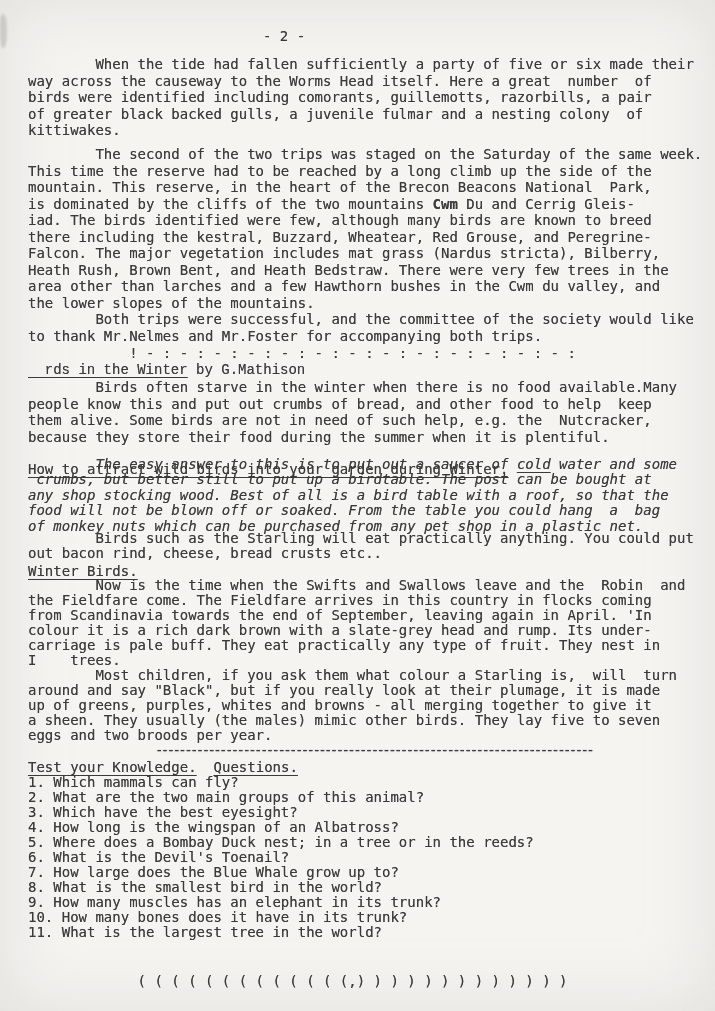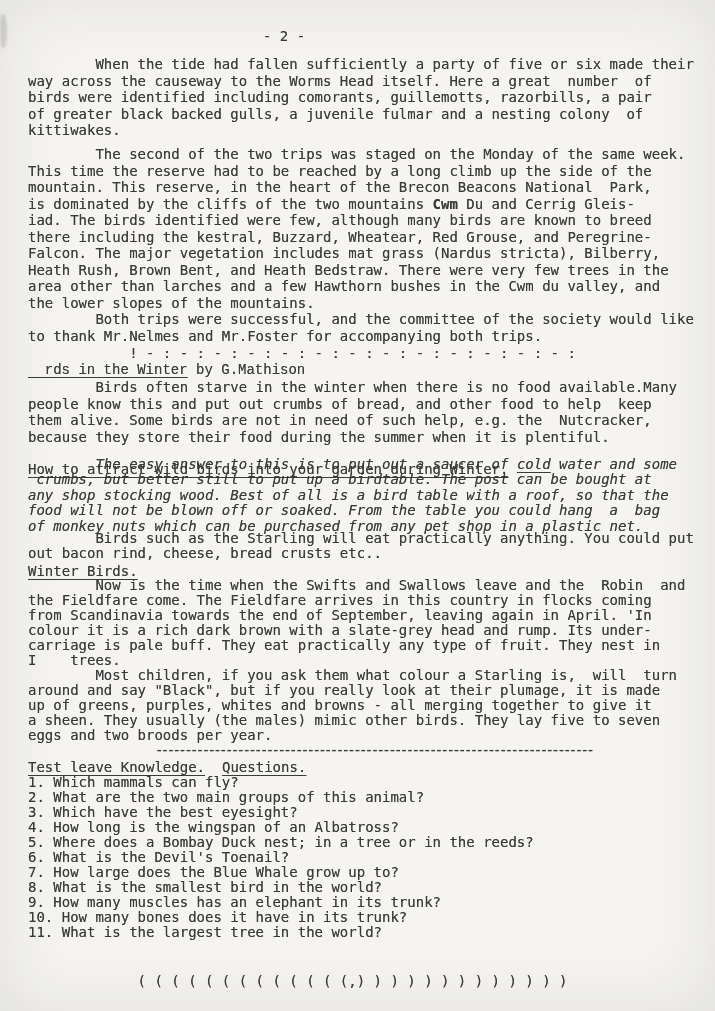--- a/index.html
+++ b/index.html
@@ -61,21 +61,21 @@
   <div class="smudge"></div>
 
   <div class="t" style="left:263px; top:28px;">- 2 -</div>
 
   <div class="t" style="top:56px;">        When the tide had fallen sufficiently a party of five or six made their
 way across the causeway to the Worms Head itself. Here a great  number  of
 birds were identified including comorants, guillemotts, razorbills, a pair
 of greater black backed gulls, a juvenile fulmar and a nesting colony  of
 kittiwakes.</div>
 
-  <div class="t" style="top:146px;"><span>        The second of the two trips was staged on the Monday of the same week.
+  <div class="t" style="top:146px;"><span>        The second of the two trips was staged on the Saturday of the same week.
 This time the reserve had to be reached by a long climb up the side of the
 mountain. This reserve, in the heart of the Brecon Beacons National  Park,
 is dominated by the cliffs of the two mountains </span><span class="b">Cwm</span><span> Du and Cerrig Gleis-
 iad. The birds identified were few, although many birds are known to breed
 there including the kestral, Buzzard, Wheatear, Red Grouse, and Peregrine-
 Falcon. The major vegetation includes mat grass (Nardus stricta), Bilberry,
 Heath Rush, Brown Bent, and Heath Bedstraw. There were very few trees in the
 area other than larches and a few Hawthorn bushes in the Cwm du valley, and
 the lower slopes of the mountains.
         Both trips were successful, and the committee of the society would like
@@ -111,20 +111,20 @@
 
   <div class="t lh15" style="top:578px;">        Now is the time when the Swifts and Swallows leave and the  Robin  and
 the Fieldfare come. The Fieldfare arrives in this country in flocks coming
 from Scandinavia towards the end of September, leaving again in April. 'In
 colour it is a rich dark brown with a slate-grey head and rump. Its under-
 carriage is pale buff. They eat practically any type of fruit. They nest in
 I    trees.</div>
 
   <div class="t rule-line" style="top:742px;">---------------------------------------------------------------------------</div>
 
-  <div class="t" style="top:759px;"><span class="u">Test leave Knowledge.</span><span class="u quiz-sub">Questions.</span></div>
+  <div class="t" style="top:759px;"><span class="u">Test your Knowledge.</span><span class="u quiz-sub">Questions.</span></div>
 
   <div class="t" style="top:775px;"><div class="question-line">1. Which mammals can fly?</div><div class="question-line">2. What are the two main groups of this animal?</div><div class="question-line">3. Which have the best eyesight?</div><div class="question-line">4. How long is the wingspan of an Albatross?</div><div class="question-line">5. Where does a Bombay Duck nest; in a tree or in the reeds?</div><div class="question-line">6. What is the Devil's Toenail?</div><div class="question-line">7. How large does the Blue Whale grow up to?</div><div class="question-line">8. What is the smallest bird in the world?</div><div class="question-line">9. How many muscles has an elephant in its trunk?</div><div class="question-line">10. How many bones does it have in its trunk?</div><div class="question-line">11. What is the largest tree in the world?</div></div>
 
 
   <div class="t" style="top:973px;">             ( ( ( ( ( ( ( ( ( ( ( ( (,) ) ) ) ) ) ) ) ) ) ) ) )</div>
 
 </div>
 
 </body></html>

